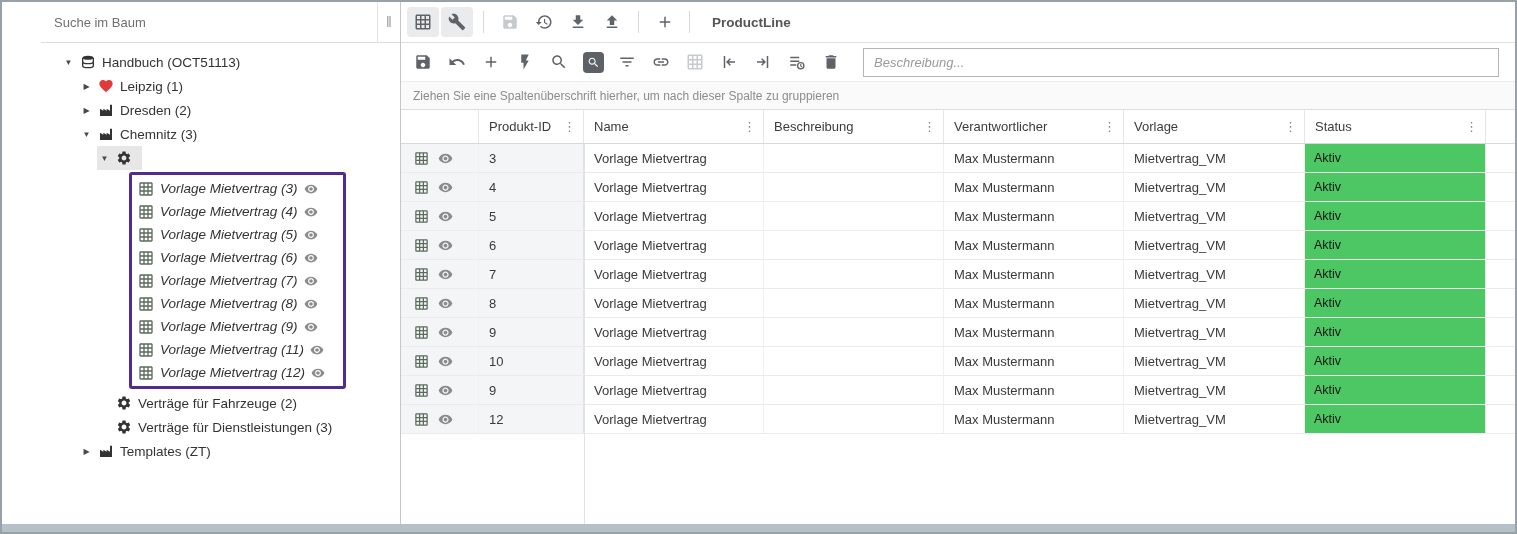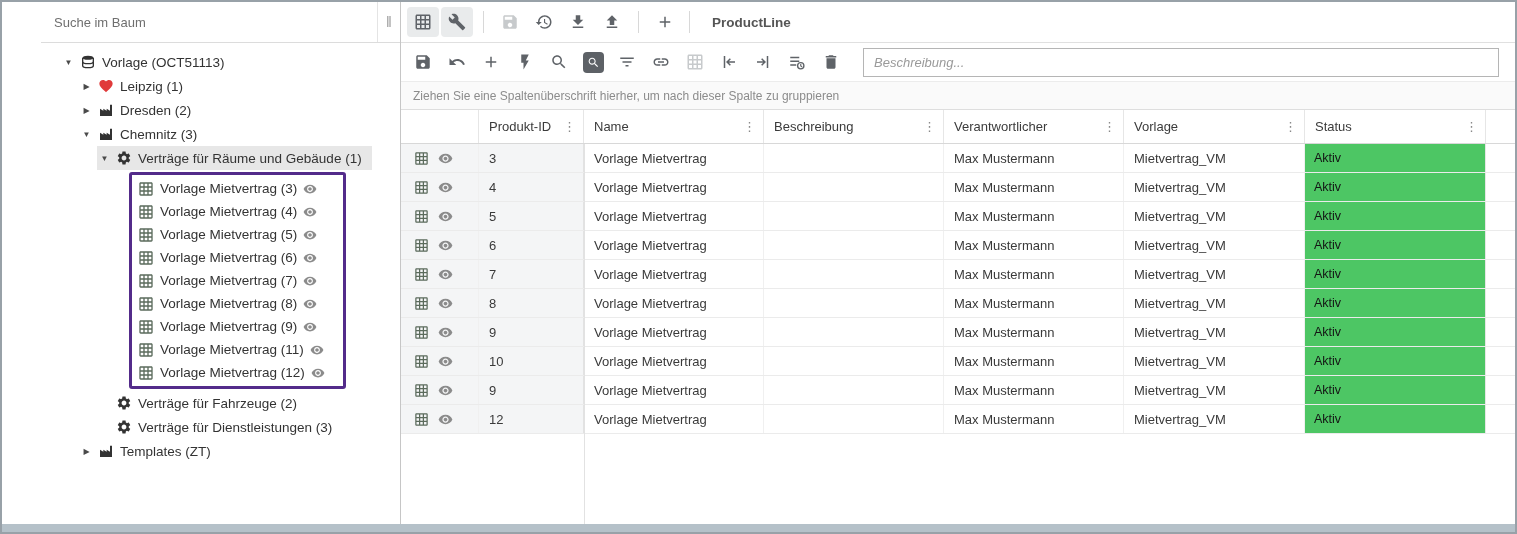--- a/index.html
+++ b/index.html
@@ -83,21 +83,21 @@
       <div class="tree">
           <div class="titem" style="margin-left: 20px;">
             <span class="expander">▼</span>
             <span class="icn" style="height: 16px; width: 16px;">
               <svg viewBox="0 0 24 24">
                 <ellipse cx="12" cy="5.5" rx="8" ry="3" fill="currentColor"></ellipse>
                 <path d="M4 5.5v6c0 1.66 3.58 3 8 3s8-1.34 8-3v-6" fill="none" stroke="currentColor" stroke-width="2"></path>
                 <path d="M4 11.5v6c0 1.66 3.58 3 8 3s8-1.34 8-3v-6" fill="none" stroke="currentColor" stroke-width="2"></path>
               </svg>
             </span>
-            <span class="tlabel">Vorlage (OCT51113)</span>
+            <span class="tlabel">Handbuch (OCT51113)</span>
           </div>
           <div class="titem" style="margin-left: 38px;">
             <span class="expander">▶</span>
             <span class="icn" style="height: 16px; width: 16px; color: rgb(224, 58, 58);">
               <svg viewBox="0 0 24 24">
                 <path fill="currentColor" d="M12 21.35l-1.45-1.32C5.4 15.36 2 12.28 2 8.5 2 5.42 4.42 3 7.5 3c1.74 0 3.41.81 4.5 2.09C13.09 3.81 14.76 3 16.5 3 19.58 3 22 5.42 22 8.5c0 3.78-3.4 6.86-8.55 11.54L12 21.35z"></path>
               </svg>
             </span>
             <span class="tlabel">Leipzig (1)</span>
           </div>
@@ -119,23 +119,22 @@
             </span>
             <span class="tlabel">Chemnitz (3)</span>
           </div>
           <div class="titem" style="margin-left: 56px; background: rgb(231, 231, 231);">
             <span class="expander">▼</span>
             <span class="icn" style="height: 16px; width: 16px;">
               <svg viewBox="0 0 24 24">
                 <path fill="currentColor" d="M19.14 12.94c.04-.3.06-.61.06-.94 0-.32-.02-.64-.07-.94l2.03-1.58c.18-.14.23-.41.12-.61l-1.92-3.32c-.12-.22-.37-.29-.59-.22l-2.39.96c-.5-.38-1.03-.7-1.62-.94l-.36-2.54c-.04-.24-.24-.41-.48-.41h-3.84c-.24 0-.43.17-.47.41l-.36 2.54c-.59.24-1.13.57-1.62.94l-2.39-.96c-.22-.08-.47 0-.59.22L2.74 8.87c-.12.21-.08.47.12.61l2.03 1.58c-.05.3-.09.63-.09.94s.02.64.07.94l-2.03 1.58c-.18.14-.23.41-.12.61l1.92 3.32c.12.22.37.29.59.22l2.39-.96c.5.38 1.03.7 1.62.94l.36 2.54c.05.24.24.41.48.41h3.84c.24 0 .44-.17.47-.41l.36-2.54c.59-.24 1.13-.56 1.62-.94l2.39.96c.22.08.47 0 .59-.22l1.92-3.32c.12-.22.07-.47-.12-.61l-2.01-1.58zM12 15.6c-1.98 0-3.6-1.62-3.6-3.6s1.62-3.6 3.6-3.6 3.6 1.62 3.6 3.6-1.62 3.6-3.6 3.6z"></path>
               </svg>
             </span>
-            <span class="tlabel">Verträge für Räume und Gebäude (1)</span>
-          </div>
-          <div class="purple-box" style="border-color: rgb(83, 43, 138);">
+          </div>
+          <div class="purple-box" style="border-color: rgb(83, 43, 138); font-style: italic;">
             <div class="titem">
               <span class="icn greenish" style="height: 16px; width: 16px;">
                 <svg viewBox="0 0 24 24">
                   <path fill="currentColor" d="M20 2H4c-1.1 0-2 .9-2 2v16c0 1.1.9 2 2 2h16c1.1 0 2-.9 2-2V4c0-1.1-.9-2-2-2zM8 20H4v-4h4v4zm0-6H4v-4h4v4zm0-6H4V4h4v4zm6 12h-4v-4h4v4zm0-6h-4v-4h4v4zm0-6h-4V4h4v4zm6 12h-4v-4h4v4zm0-6h-4v-4h4v4zm0-6h-4V4h4v4z"></path>
                 </svg>
               </span>
               <span class="tlabel">Vorlage Mietvertrag (3)</span>
               <span class="icn dim" style="height: 14px; width: 14px;">
                 <svg viewBox="0 0 24 24">
                   <path fill="currentColor" d="M12 4.5C7 4.5 2.73 7.61 1 12c1.73 4.39 6 7.5 11 7.5s9.27-3.11 11-7.5c-1.73-4.39-6-7.5-11-7.5zM12 17c-2.76 0-5-2.24-5-5s2.24-5 5-5 5 2.24 5 5-2.24 5-5 5zm0-8c-1.66 0-3 1.34-3 3s1.34 3 3 3 3-1.34 3-3-1.34-3-3-3z"></path>

